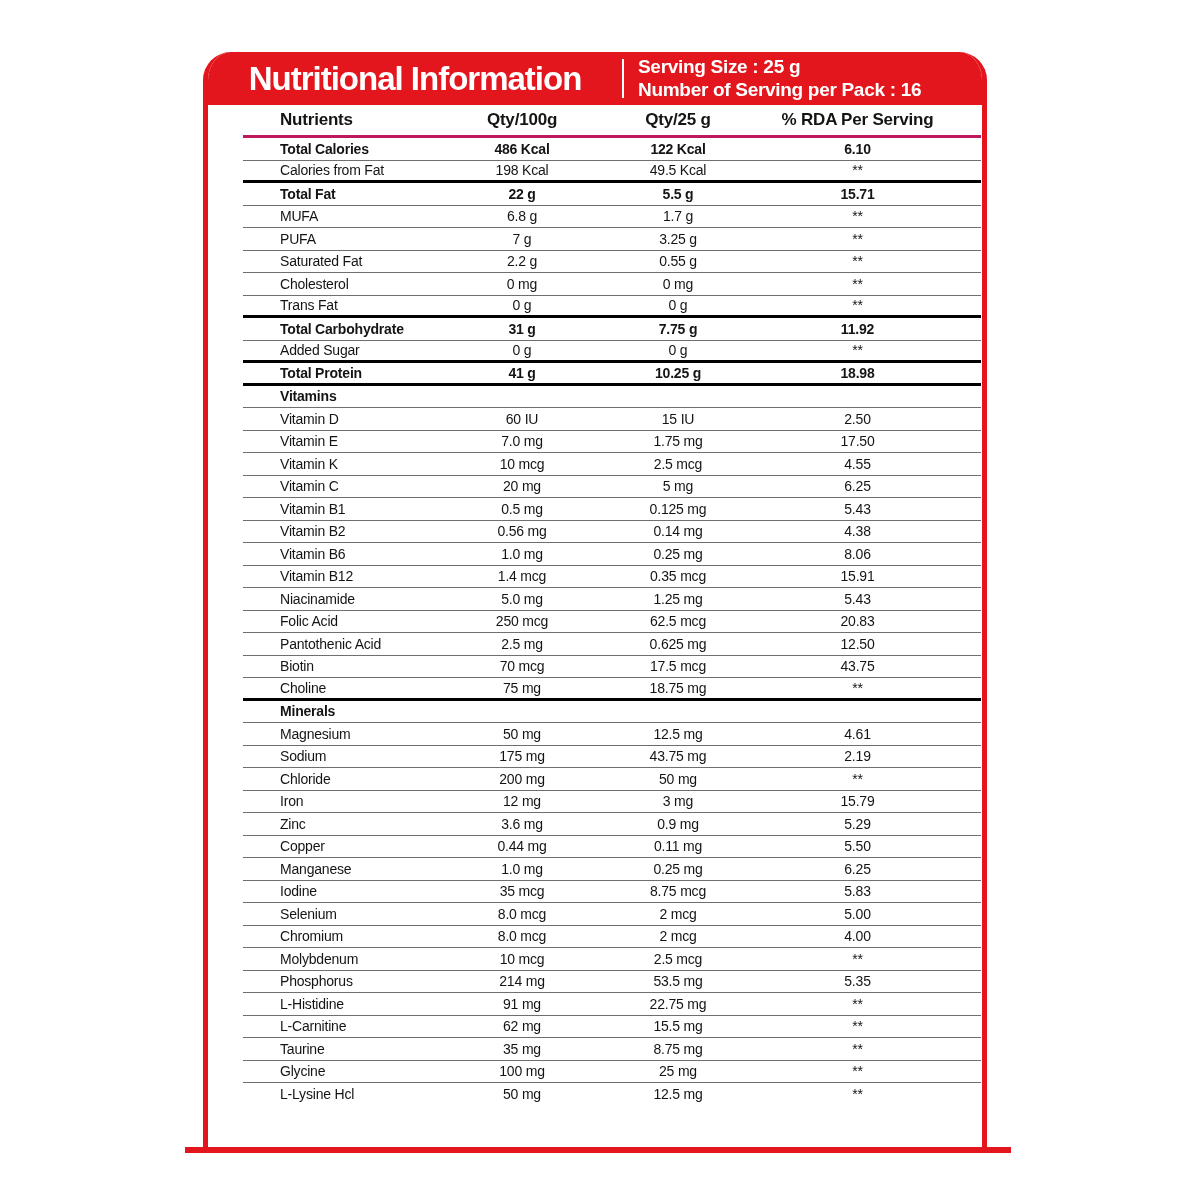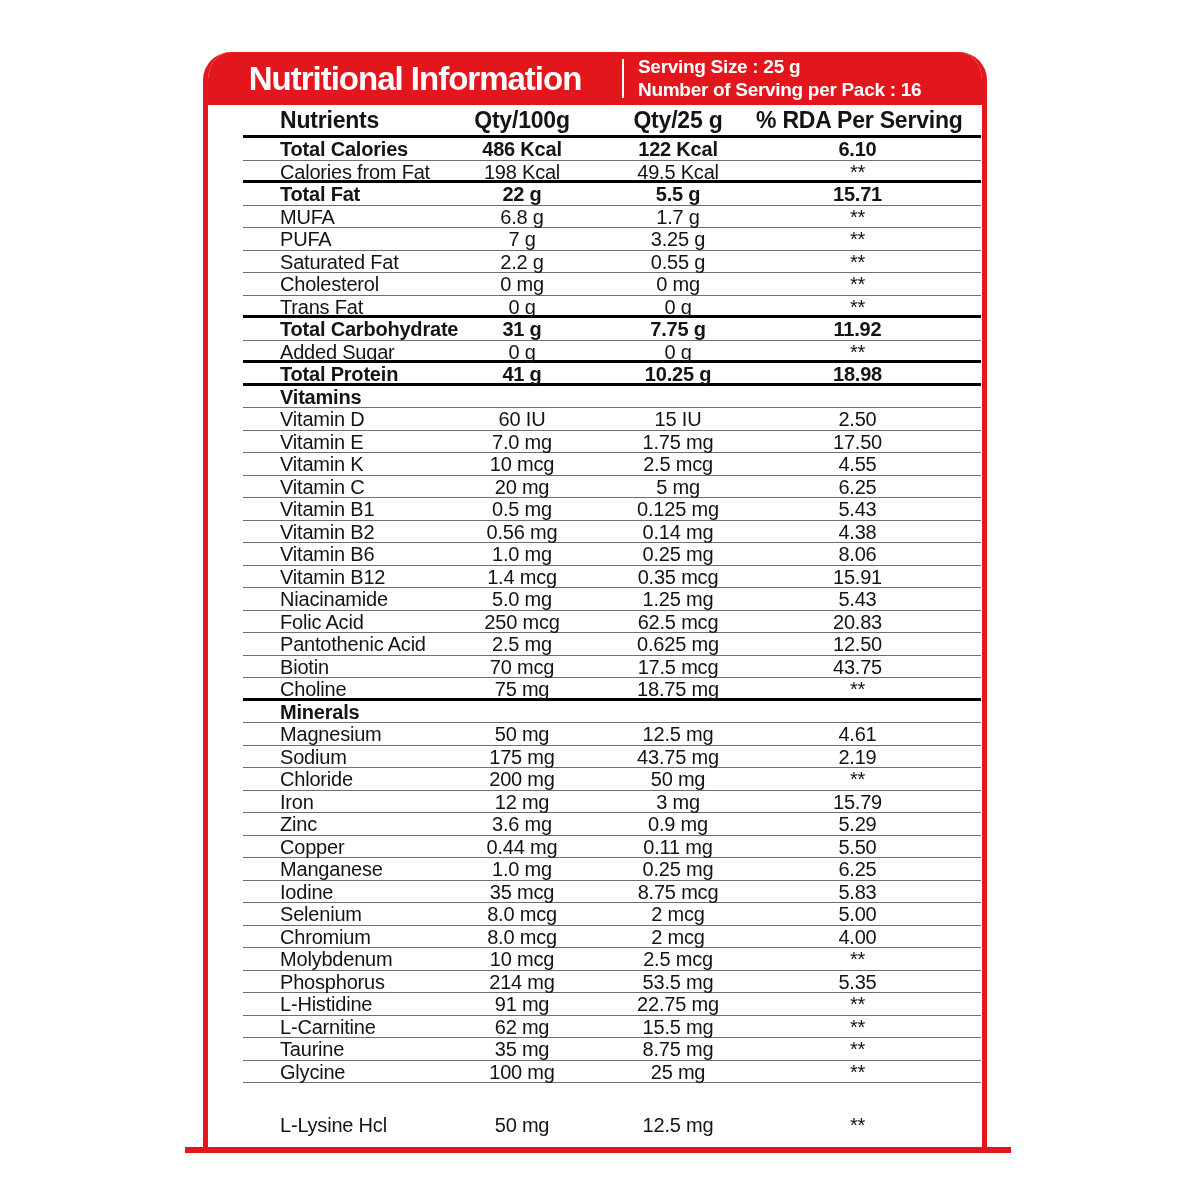--- a/index.html
+++ b/index.html
@@ -61,36 +61,36 @@
   }
   .table {
     margin-left: 35px;
     width: 738px;
   }
   .row {
     display: grid;
     grid-template-columns: 201px 156px 156px 1fr;
     align-items: center;
     height: 22.5px;
-    font-size: 20px;
+    font-size: 14px;
     letter-spacing: -0.2px;
   }
   .header-row {
     height: 33px;
     font-weight: 700;
-    font-size: 23px;
-    border-bottom: 3px solid #000000;
+    font-size: 17px;
+    border-bottom: 3px solid #be185d;
   }
   .cell { white-space: nowrap; overflow: visible; }
   .c0 { padding-left: 37px; text-align: left; }
   .c1, .c2 { text-align: center; }
   .c3 { text-align: center; padding-right: 22px; }
   .sep-thin  { border-bottom: 1.5px solid #6f6f6f; }
   .sep-thick { border-bottom: 3px solid #000000; }
-  .sep-none  { border-bottom: none; margin-top: 31px; }
+  .sep-none  { border-bottom: none; }
   .bold { font-weight: 700; }
   .section .c0 { font-weight: 700; }
   .bottom-bar {
     position: absolute;
     left: 185px; top: 1147px;
     width: 826px; height: 6px;
     background: var(--accent);
   }
 </style>
 </head>

